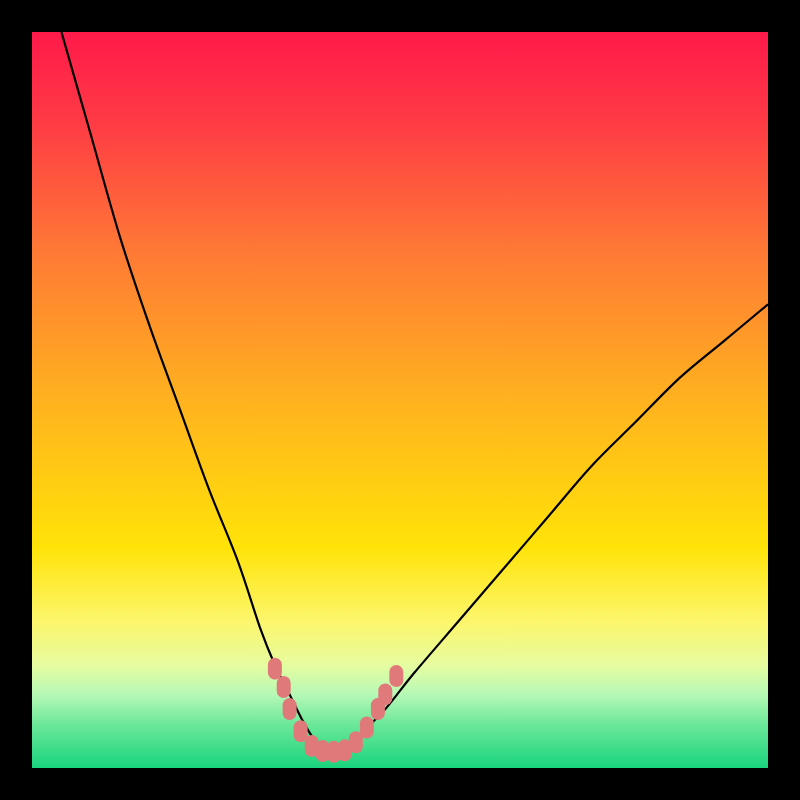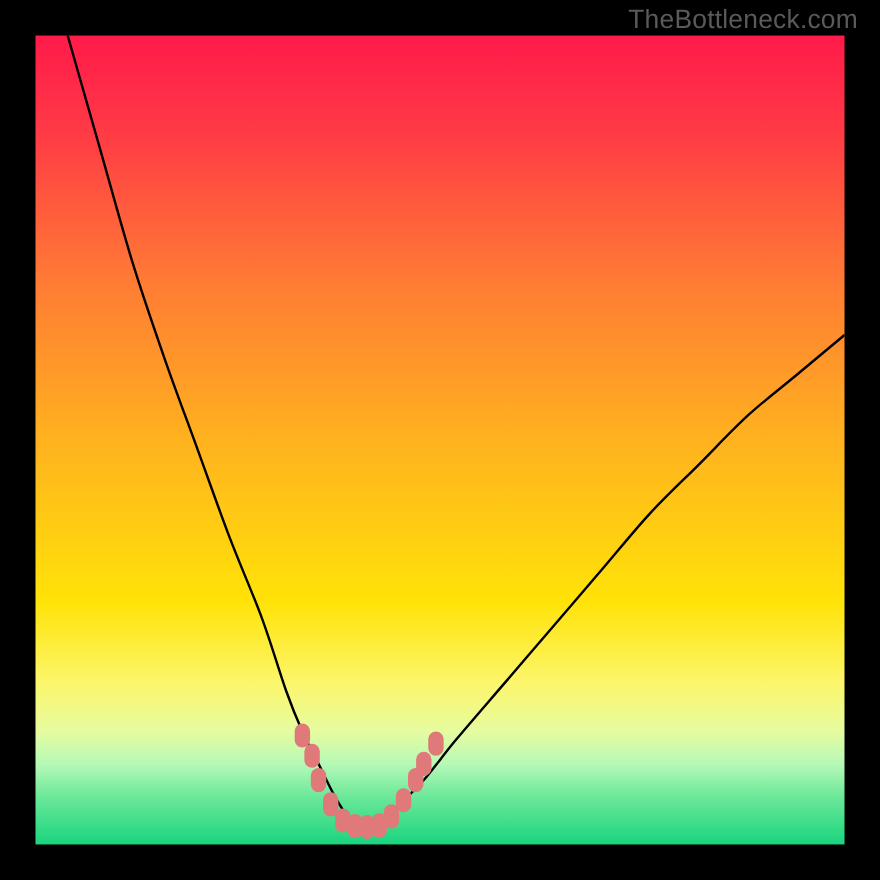--- a/index.html
+++ b/index.html
@@ -35,21 +35,20 @@
     font-size: 24px;
     font-weight: 500;
     letter-spacing: 0.2px;
     z-index: 10;
   }
 </style>
 </head>
 <body>
 
 <div class="frame">
-  <div class="watermark">TheBottleneck.com</div>
   <div class="plot-area">
     <svg id="chart-svg" width="736" height="736" viewBox="0 0 736 736" preserveAspectRatio="none">
       <defs>
         <linearGradient id="bg-grad" x1="0" y1="0" x2="0" y2="1">
             <stop offset="0.0%" stop-color="#ff1a4a"></stop>
             <stop offset="12.0%" stop-color="#ff3a45"></stop>
             <stop offset="30.0%" stop-color="#ff7a35"></stop>
             <stop offset="50.0%" stop-color="#ffb21f"></stop>
             <stop offset="70.0%" stop-color="#ffe308"></stop>
             <stop offset="80.0%" stop-color="#fcf66b"></stop>

